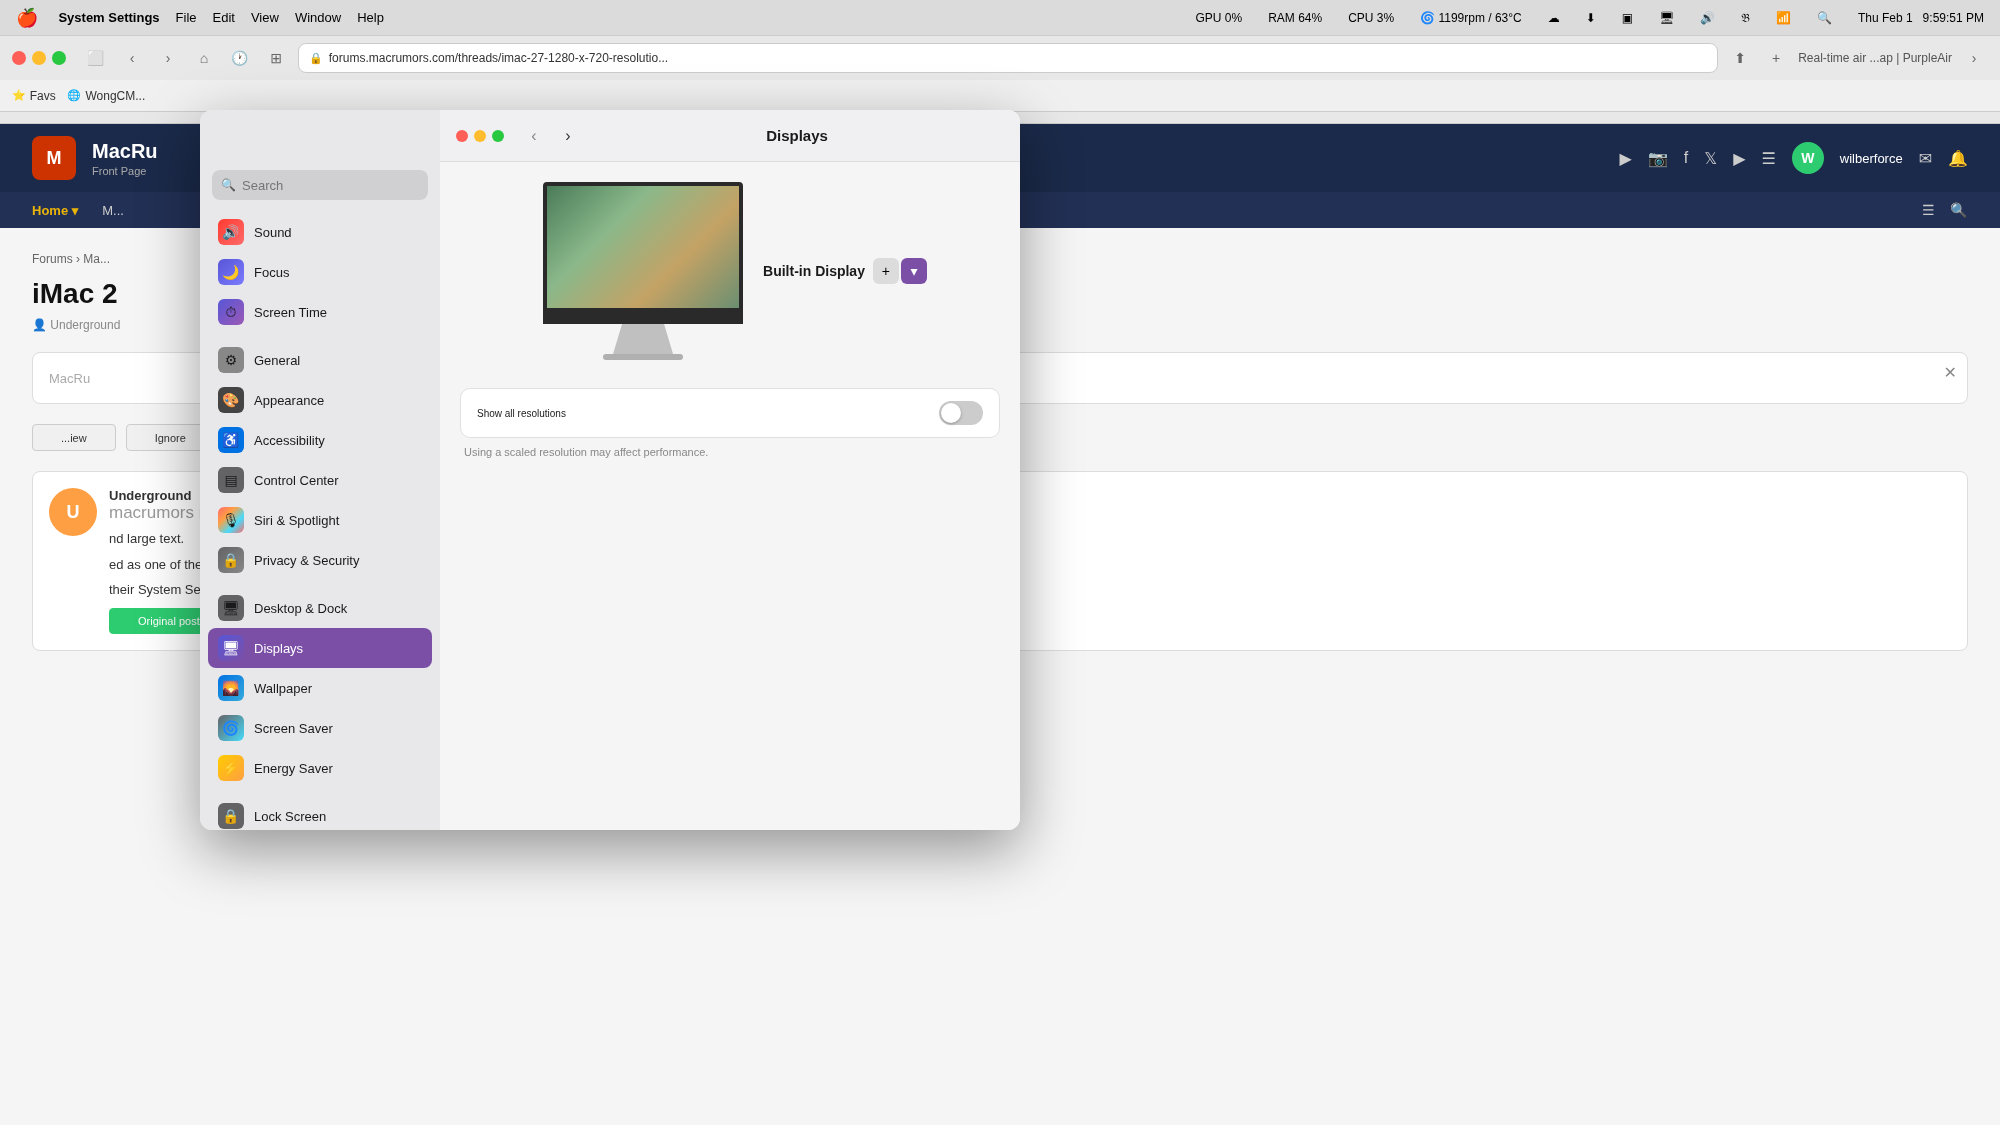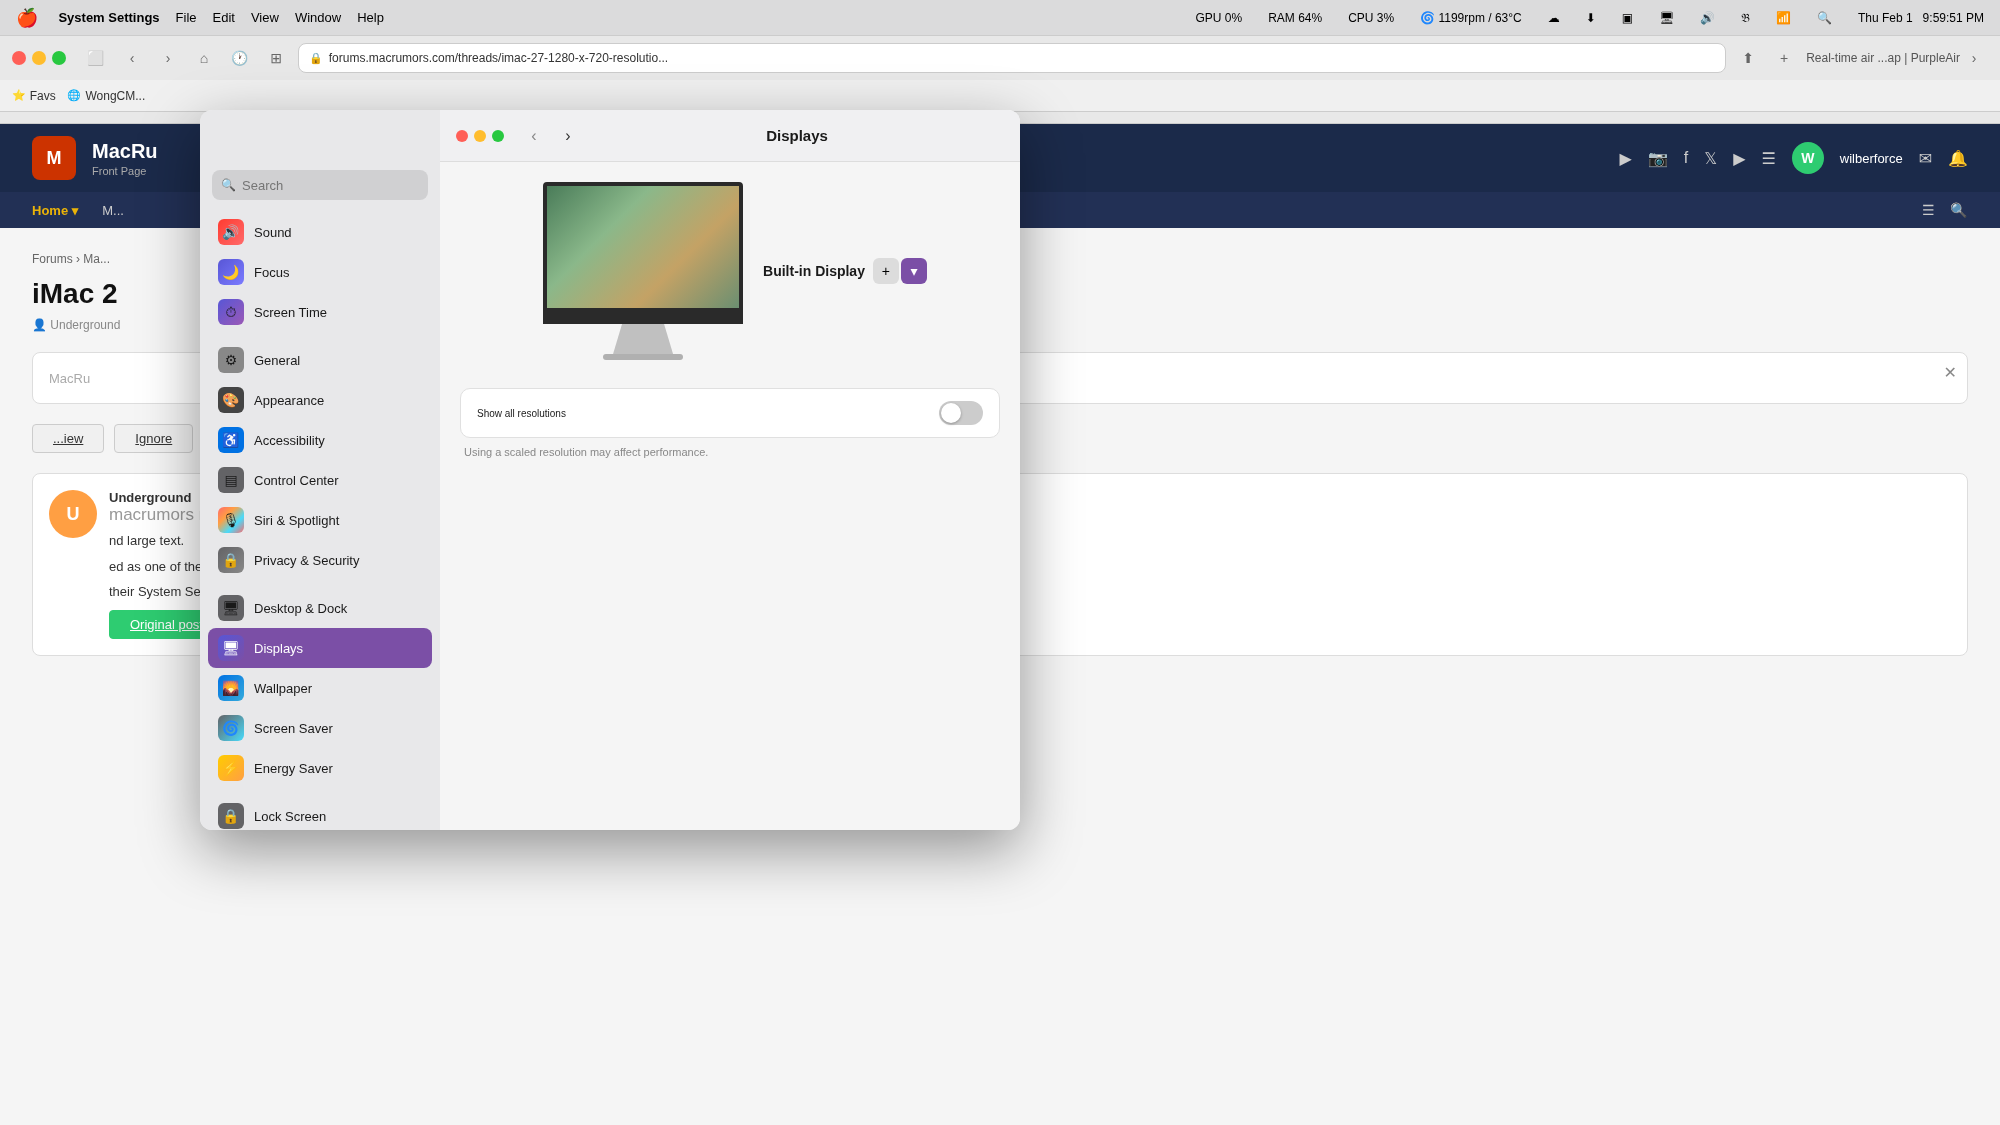--- a/index.html
+++ b/index.html
@@ -492,28 +492,27 @@
       color: #aaa;
       font-size: 13px;
     }
 
     .mr-action-bar {
       display: flex;
       gap: 10px;
       margin-bottom: 20px;
     }
     .mr-action-btn {
-      padding: 6px 20px;
+      padding: 6px 28px;
       border: 1px solid #ccc;
       border-radius: 4px;
       background: #f0f0f0;
-      font-size: 13px;
+      font-size: 11px;
       cursor: pointer;
       color: #333;
-      text-decoration: underline;
     }
     .mr-action-btn.watch-btn-mr {
       background: #2ecc71;
       color: #fff;
       border-color: #2ecc71;
     }
 
     .mr-post {
       background: #fff;
       border: 1px solid #ddd;
@@ -613,21 +612,21 @@
     <button class="browser-nav-btn">›</button>
     <button class="browser-nav-btn">⌂</button>
     <button class="browser-nav-btn">🕐</button>
     <button class="browser-nav-btn">⊞</button>
     <div class="address-bar">
       <span class="lock-icon">🔒</span>
       <span>forums.macrumors.com/threads/imac-27-1280-x-720-resolutio...</span>
     </div>
     <button class="browser-nav-btn">⬆</button>
     <button class="browser-nav-btn">+</button>
-    <div style="margin-left:auto;display:flex;align-items:center;">
+    <div style="margin-left:auto;display:flex;align-items:center;gap:8px;">
       <span style="font-size:12px;color:#555;">Real-time air ...ap | PurpleAir</span>
       <button class="browser-nav-btn">›</button>
     </div>
   </div>
   <div class="bookmarks-bar">
     <div class="bookmark-item">
       <span class="bookmark-icon">⭐</span>
       <span>Favs</span>
     </div>
     <div class="bookmark-item">

